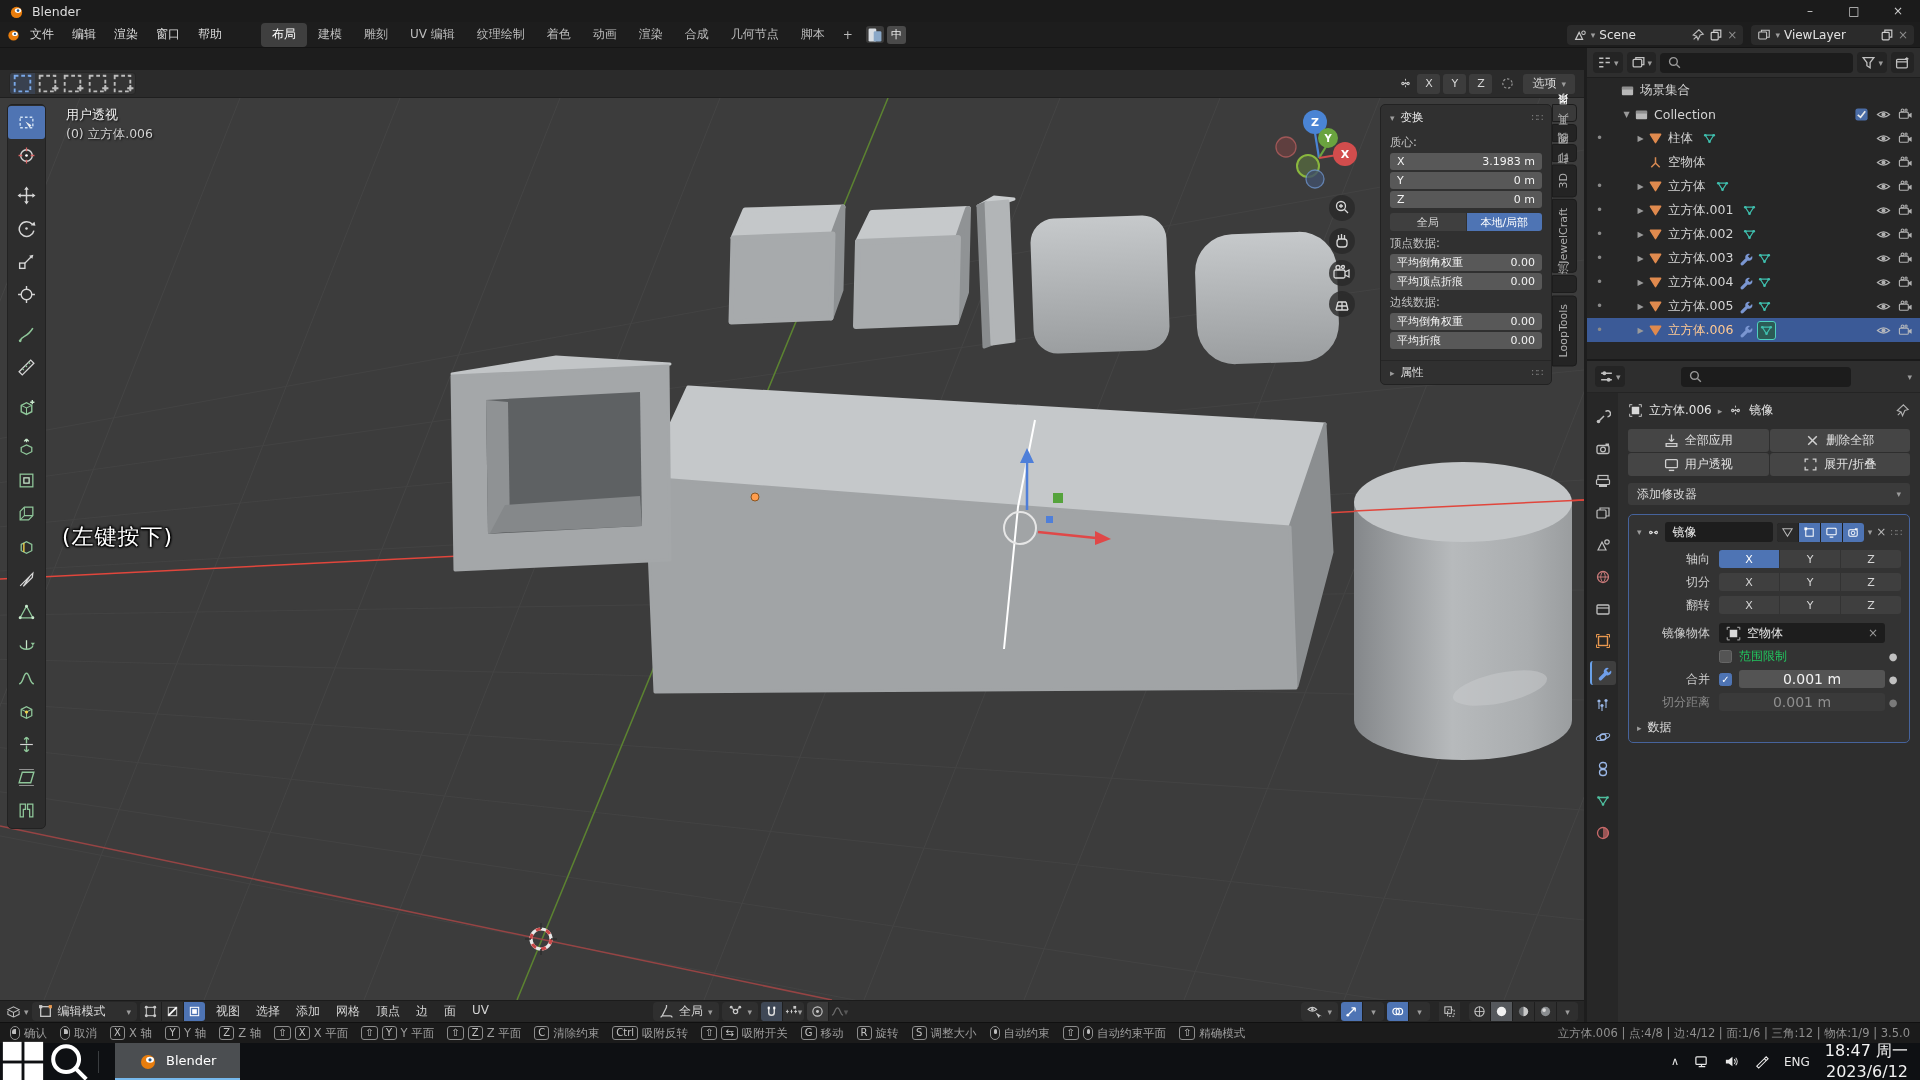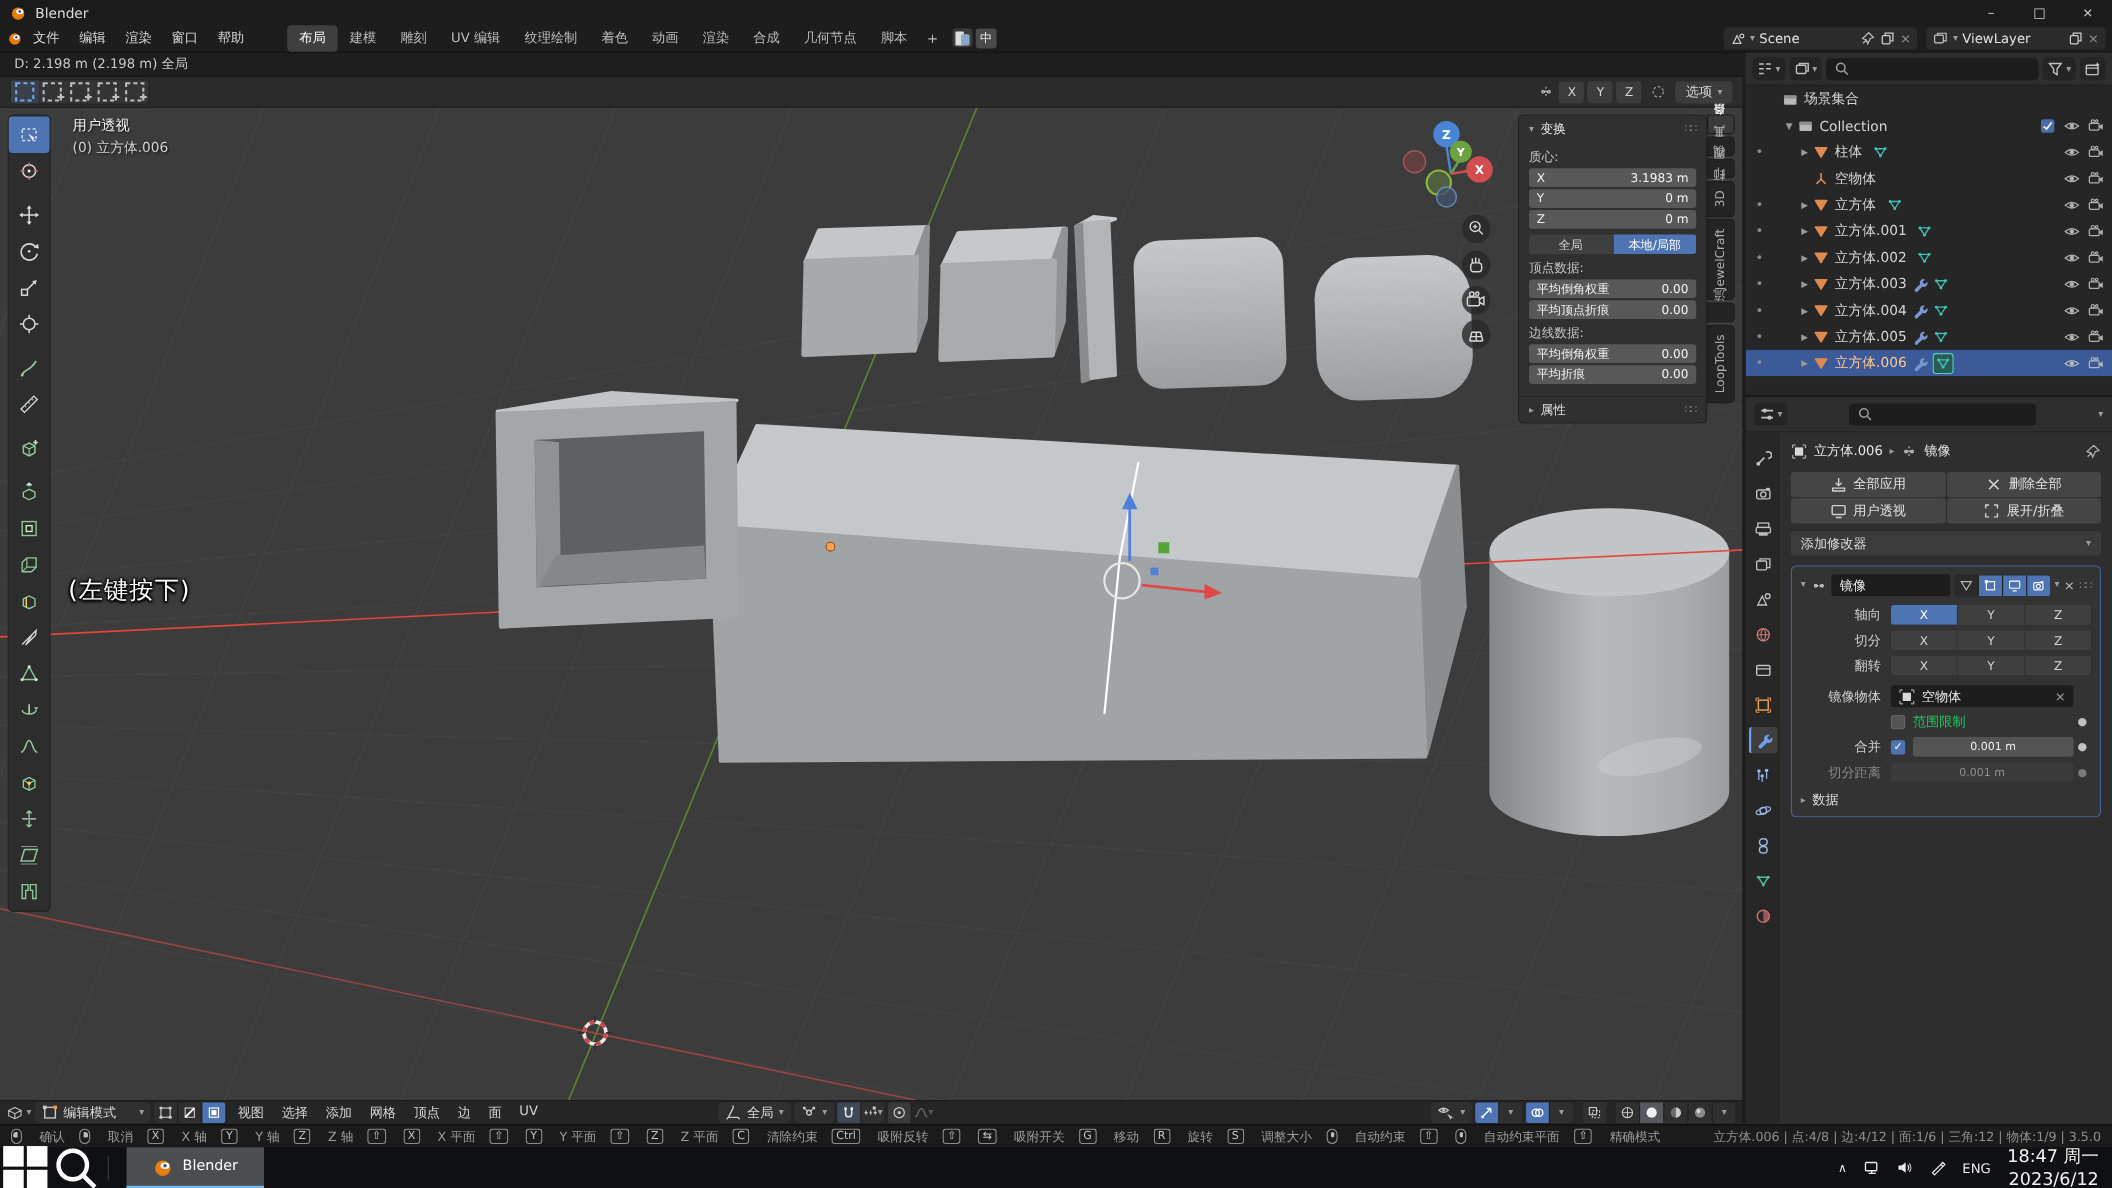--- a/index.html
+++ b/index.html
@@ -128,30 +128,30 @@
 .tgl{width:21px;height:19px;background:#2a2a2a;display:flex;align-items:center;justify-content:center}
 .tgl.on{background:#4e74b4}
 .tgl svg{width:13px;height:13px}
 .mrow{display:flex;align-items:center;margin-bottom:5px}
 .mlabel{width:82px;text-align:right;padding-right:9px;color:#cfcfcf;white-space:nowrap}
 .mlabel.gray{color:#8a8a8a}
 .xyz{flex:1;display:flex;gap:1px;border-radius:3px;overflow:hidden}
 .xyz>div{flex:1;height:18px;background:#3f3f3f;color:#d6d6d6;display:flex;align-items:center;justify-content:center;font-size:11px}
 .xyz>div.on{background:#4e74b4;color:#fff}
 .obj-field{flex:1;height:20px;background:#1d1d1d;border-radius:3px;display:flex;align-items:center;gap:6px;padding:0 7px;color:#e8e8e8}
-.val-field{flex:1;height:18px;background:#545454;border-radius:3px;display:flex;align-items:center;justify-content:center;color:#f2f2f2;font-size:10px}
+.val-field{flex:1;height:18px;background:#545454;border-radius:3px;display:flex;align-items:center;justify-content:center;color:#f2f2f2;font-size:14px}
 .val-field.gray{background:#3a3a3a;color:#8f8f8f}
 .dot-dec{width:16px;text-align:center;color:#c0c0c0;font-size:10px}
 .chk{width:13px;height:13px;border-radius:2.5px;background:#545454;border:1px solid #666;display:flex;align-items:center;justify-content:center;font-size:10px}
 .chk.on{background:#4e74b4;border-color:#4e74b4;color:#fff}
 
 
 #statusbar{left:0;top:1022px;width:1920px;height:21px;background:#1b1b1b;border-top:1px solid #101010;
   display:flex;align-items:center;gap:13px;padding:0 10px;font-size:11.5px;color:#9c9c9c}
-.hint{display:flex;align-items:center;gap:16px;white-space:nowrap}
+.hint{display:flex;align-items:center;gap:4px;white-space:nowrap}
 .kchip{height:14px;min-width:15px;padding:0 3px;border:1px solid #8c8c8c;border-radius:3px;font-size:10px;color:#c4c4c4;
   display:inline-flex;align-items:center;justify-content:center;line-height:1}
 .mchip{width:10px;height:14px;border:1px solid #909090;border-radius:5px;position:relative;display:inline-block}
 .mchip i{position:absolute;top:1.5px;width:3.5px;height:5px;background:#bdbdbd}
 .m-l i{left:1.2px;border-radius:3px 0 0 1px}
 .m-r i{right:1.2px;border-radius:0 3px 1px 0}
 .m-m i{left:3px;width:3px;border-radius:1.5px}
 #sb-info{margin-left:auto;color:#8f8f8f;white-space:nowrap}
 
 
@@ -257,23 +257,20 @@
             <svg viewBox="0 0 16 16">
               <rect x="2.5" y="5" width="8" height="8.5" rx="1" fill="none" stroke="#d0d0d0" stroke-width="1.3"></rect>
               <path d="M5.5,5 V2.5 H13.5 V10.5 H11" fill="none" stroke="#d0d0d0" stroke-width="1.3"></path>
             </svg>
           </span>
         <span style="color:#8c8c8c">×</span>
       </div>
     </div>
   </div>
 
-  <div id="op-header" class="abs">
-    <span>D: 2.198 m (2.198 m) 全局</span>
-  </div>
   <div id="tool-settings" class="abs">
     <div class="ts-group" id="ts-select-modes">
         <div class="ts-btn first">
           <svg viewBox="0 0 16 16">
             <rect x="3" y="3" width="10" height="10" fill="none" stroke="#7aa8e8" stroke-width="1.2" stroke-dasharray="2.4 1.8"></rect>
           </svg>
         </div>
         <div class="ts-btn">
           <svg viewBox="0 0 16 16">
             <rect x="3" y="3" width="10" height="10" fill="none" stroke="#bdbdbd" stroke-width="1.2" stroke-dasharray="2.4 1.8"></rect>

